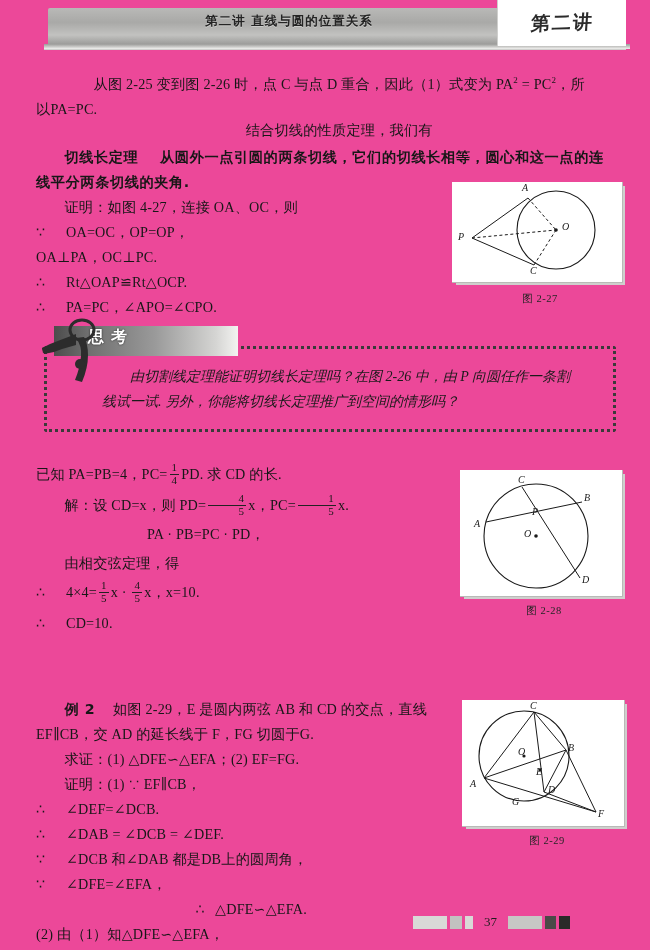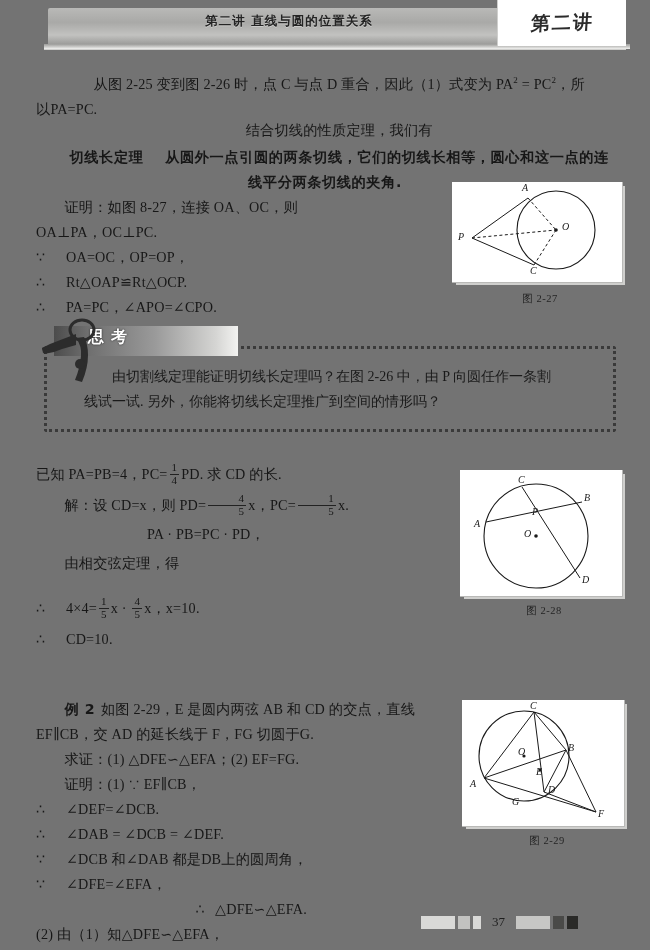--- a/index.html
+++ b/index.html
@@ -9,21 +9,21 @@
   }
   body {
     font-family: "Liberation Serif", "DejaVu Serif", serif;
     color: #1a1a1a;
   }
   #page {
     position: relative;
     width: 650px;
     height: 950px;
     overflow: hidden;
-    background: #737373;
+    background: #ec4899;
   }
 
   
   .header {
     position: absolute;
     left: 0; top: 0;
     width: 650px;
     height: 52px;
   }
   .header-bar {
@@ -127,24 +127,25 @@
     font-family:"DejaVu Sans",sans-serif;
     font-weight:bold;
     font-size:16px;
     color:#ffffff;
     letter-spacing:7px;
     text-shadow:0 0 2px rgba(0,0,0,.8);
   }
   .key-icon{ position:absolute; left:0px; top:-4px; width:80px; height:66px; }
   .think-text{
     position:absolute;
-    left:48px; top:42px;
+    left:66px; top:42px;
     width:496px;
     font-size:14px;
     line-height:25px;
+    font-style:italic;
   }
 
   
   .figbox{ position:absolute; }
   .figframe{
     position:absolute; left:0; top:0;
     background:#ffffff;
     border-right:1px solid #b9b9b7;
     border-bottom:1px solid #b9b9b7;
     box-shadow:3px 3px 0 -1px #cfcfcd;
@@ -154,21 +155,21 @@
     width:100%;
     text-align:center;
     font-size:10.5px;
     color:#252525;
     letter-spacing:.5px;
   }
 
   
   .footer{
     position:absolute;
-    left:8px; bottom:14px;
+    left:0; bottom:14px;
     width:594px; height:22px;
   }
   .footer-inner{
     position:absolute;
     right:24px; top:0;
     display:flex;
     align-items:center;
     gap:3px;
   }
   .blk{ height:13px; }
@@ -195,34 +196,34 @@
 
   <div class="para" style="left:36px; top:68px; width:578px;">
     <span class="indent2" style="display:block;">
       <span>从图 2-25 变到图 2-26 时，点 C 与点 D 重合，因此（1）式变为 PA</span><span class="up">2</span><span> = PC</span><span class="up">2</span><span>，所</span>
     </span>
     <span style="display:block;">以PA=PC.</span>
   </div>
 
   <div class="para indent2" style="left:36px; top:118px; width:578px;">结合切线的性质定理，我们有</div>
 
-  <div class="para" style="left:36px; top:145px; width:578px;text-align:center;">
+  <div class="para" style="left:36px; top:145px; width:578px;">
     <span style="display:block; text-indent:2em;">
       <span class="bold-cn">切线长定理</span>
       <span class="bold-cn" style="margin-left:18px;">从圆外一点引圆的两条切线，它们的切线长相等，圆心和这一点的连</span>
     </span>
     <span class="bold-cn" style="display:block;">线平分两条切线的夹角.</span>
   </div>
 
   <div class="para" style="left:36px; top:195px; width:380px;">
-    <span style="display:block; text-indent:2em;">证明：如图 8-27，连接 OA、OC，则</span>
+    <span style="display:block; text-indent:2em;">证明：如图 4-27，连接 OA、OC，则</span>
+    <span style="display:block;">
+      <span style="display:inline-block;width:30px;">∵</span><span>OA=OC，OP=OP，</span>
+    </span>
     <span style="display:block;">OA⊥PA，OC⊥PC.</span>
-    <span style="display:block;">
-      <span style="display:inline-block;width:30px;">∵</span><span>OA=OC，OP=OP，</span>
-    </span>
     <span style="display:block;">
       <span style="display:inline-block;width:30px;">∴</span><span>Rt△OAP≌Rt△OCP.</span>
     </span>
     <span style="display:block;">
       <span style="display:inline-block;width:30px;">∴</span><span>PA=PC，∠APO=∠CPO.</span>
     </span>
   </div>
 
   <div class="figbox" style="left:452px; top:182px; width:176px; height:126px;">
     <div class="figframe" style="width:170px;height:100px;"></div>
@@ -265,21 +266,21 @@
 
   <div class="para" style="left:36px; top:462px; width:400px;">
     <span style="display:block;">
       <span>已知 PA=PB=4，PC=</span><span class="frac"><span class="num">1</span><span class="den">4</span></span><span>PD. 求 CD 的长.</span>
     </span>
     <span style="display:block;text-indent:2em;margin-top:6px;">
       <span>解：设 CD=x，则 PD=</span><span class="frac"><span class="num">4</span><span class="den">5</span></span><span>x，PC=</span><span class="frac"><span class="num">1</span><span class="den">5</span></span><span>x.</span>
     </span>
     <span style="display:block;text-align:center;padding-right:60px;margin-top:4px;">PA · PB=PC · PD，</span>
     <span style="display:block;text-indent:2em;margin-top:4px;">由相交弦定理，得</span>
-    <span style="display:block;margin-top:20px;">
+    <span style="display:block;margin-top:4px;">
       <span style="display:inline-block;width:30px;">∴</span><span>4×4=</span><span class="frac"><span class="num">1</span><span class="den">5</span></span><span>x · </span><span class="frac"><span class="num">4</span><span class="den">5</span></span><span>x，x=10.</span>
     </span>
     <span style="display:block;margin-top:6px;">
       <span style="display:inline-block;width:30px;">∴</span><span>CD=10.</span>
     </span>
   </div>
 
   <div class="figbox" style="left:460px; top:470px; width:168px; height:150px;">
     <div class="figframe" style="width:162px;height:126px;"></div>
     <svg width="168" height="130" viewBox="0 0 168 130" style="position:absolute;left:0;top:0;">
@@ -295,21 +296,21 @@
     <span style="position:absolute;left:58px;top:4px;font-style:italic;font-size:10px;">C</span>
     <span style="position:absolute;left:122px;top:104px;font-style:italic;font-size:10px;">D</span>
     <span style="position:absolute;left:64px;top:58px;font-style:italic;font-size:10px;">O</span>
     <span style="position:absolute;left:72px;top:36px;font-style:italic;font-size:10px;">P</span>
     <div class="figcap" style="top:134px;">图 2-28</div>
   </div>
 
   <div class="para" style="left:36px; top:697px; width:420px;">
     <span style="display:block;text-indent:2em;">
       <span class="bold-cn">例 2</span>
-      <span style="margin-left:2px;">如图 2-29，E 是圆内两弦 AB 和 CD 的交点，直线</span>
+      <span style="margin-left:14px;">如图 2-29，E 是圆内两弦 AB 和 CD 的交点，直线</span>
     </span>
     <span style="display:block;">EF∥CB，交 AD 的延长线于 F，FG 切圆于G.</span>
     <span style="display:block;text-indent:2em;">求证：(1) △DFE∽△EFA；(2) EF=FG.</span>
     <span style="display:block;text-indent:2em;">证明：(1) ∵   EF∥CB，</span>
     <span style="display:block;">
       <span style="display:inline-block;width:30px;">∴</span><span>∠DEF=∠DCB.</span>
     </span>
     <span style="display:block;">
       <span style="display:inline-block;width:30px;">∴</span><span>∠DAB = ∠DCB = ∠DEF.</span>
     </span>

